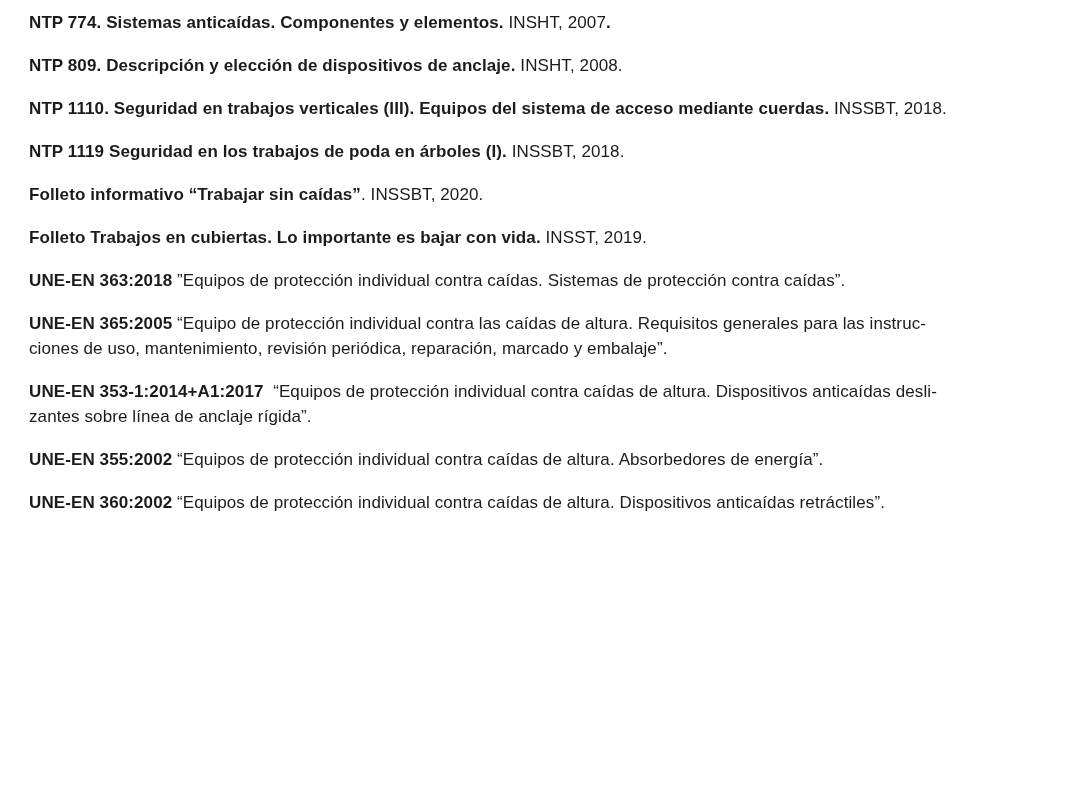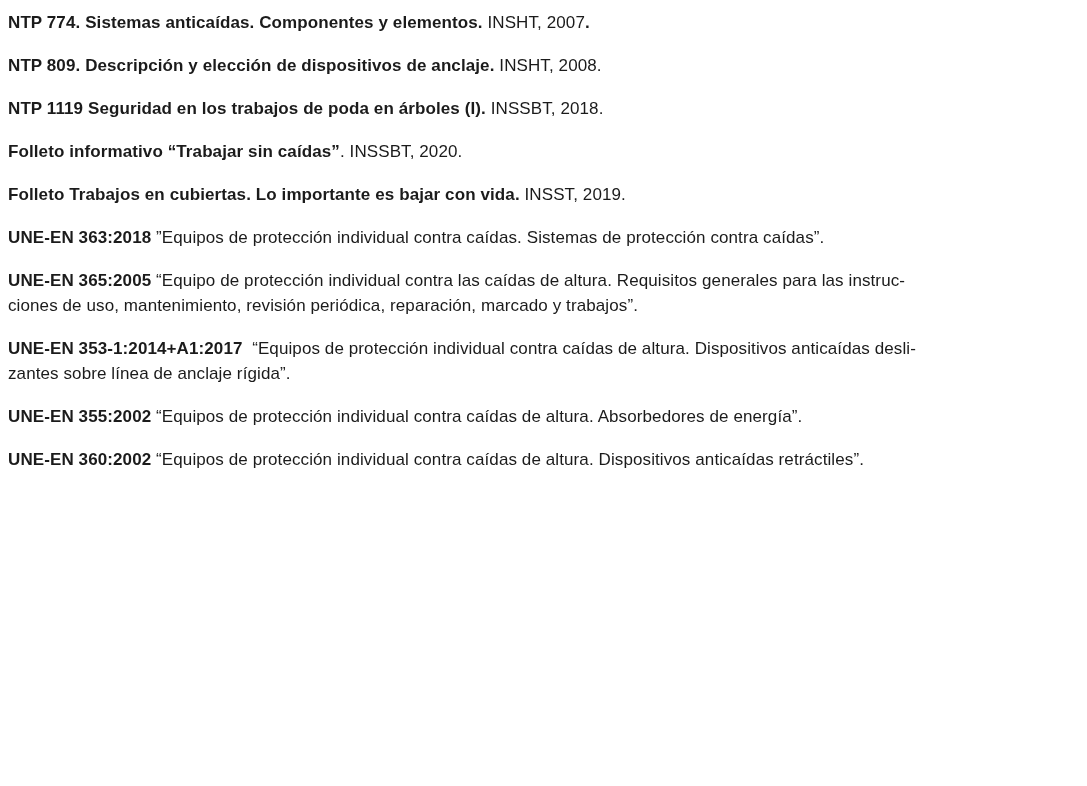--- a/index.html
+++ b/index.html
@@ -5,21 +5,21 @@
   html, body {
     margin: 0;
     padding: 0;
     background: #ffffff;
   }
   .page {
     width: 1087px;
     height: 786px;
     box-sizing: border-box;
     background: #ffffff;
-    padding: 10px 12px 0 8px;
+    padding: 10px 12px 0 29px;
     overflow: hidden;
     font-family: "Liberation Sans", "DejaVu Sans", sans-serif;
     font-size: 17px;
     line-height: 25px;
     color: #1b1b1b;
     letter-spacing: 0.1px;
   }
   .ref {
     margin: 0 0 18px 0;
     white-space: pre-wrap;
@@ -34,24 +34,25 @@
     font-weight: 700;
   }
 </style>
 </head>
 <body>
 
 <div class="page">
   <div>
     <p class="ref"><span class="lead">NTP 774. Sistemas anticaídas. Componentes y elementos.</span><span class="tail"> INSHT, 2007</span><span class="lead-end">.</span></p>
     <p class="ref"><span class="lead">NTP 809. Descripción y elección de dispositivos de anclaje.</span><span class="tail"> INSHT, 2008.</span><span class="lead-end"></span></p>
+    <p class="ref"><span class="lead">NTP 1110. Seguridad en trabajos verticales (III). Equipos del sistema de acceso mediante cuerdas.</span><span class="tail"> INSSBT, 2018.</span><span class="lead-end"></span></p>
     <p class="ref"><span class="lead">NTP 1119 Seguridad en los trabajos de poda en árboles (I).</span><span class="tail"> INSSBT, 2018.</span><span class="lead-end"></span></p>
     <p class="ref"><span class="lead">Folleto informativo “Trabajar sin caídas”</span><span class="tail">. INSSBT, 2020.</span><span class="lead-end"></span></p>
     <p class="ref"><span class="lead">Folleto Trabajos en cubiertas. Lo importante es bajar con vida.</span><span class="tail"> INSST, 2019.</span><span class="lead-end"></span></p>
     <p class="ref"><span class="lead">UNE-EN 363:2018</span><span class="tail"> ”Equipos de protección individual contra caídas. Sistemas de protección contra caídas”.</span><span class="lead-end"></span></p>
     <p class="ref"><span class="lead">UNE-EN 365:2005</span><span class="tail"> “Equipo de protección individual contra las caídas de altura. Requisitos generales para las instruc-
-ciones de uso, mantenimiento, revisión periódica, reparación, marcado y trabajos”.</span><span class="lead-end"></span></p>
+ciones de uso, mantenimiento, revisión periódica, reparación, marcado y embalaje”.</span><span class="lead-end"></span></p>
     <p class="ref"><span class="lead">UNE-EN 353-1:2014+A1:2017</span><span class="tail">  “Equipos de protección individual contra caídas de altura. Dispositivos anticaídas desli-
 zantes sobre línea de anclaje rígida”.</span><span class="lead-end"></span></p>
     <p class="ref"><span class="lead">UNE-EN 355:2002</span><span class="tail"> “Equipos de protección individual contra caídas de altura. Absorbedores de energía”.</span><span class="lead-end"></span></p>
     <p class="ref"><span class="lead">UNE-EN 360:2002</span><span class="tail"> “Equipos de protección individual contra caídas de altura. Dispositivos anticaídas retráctiles”.</span><span class="lead-end"></span></p>
   </div>
 </div>
 
 </body></html>

